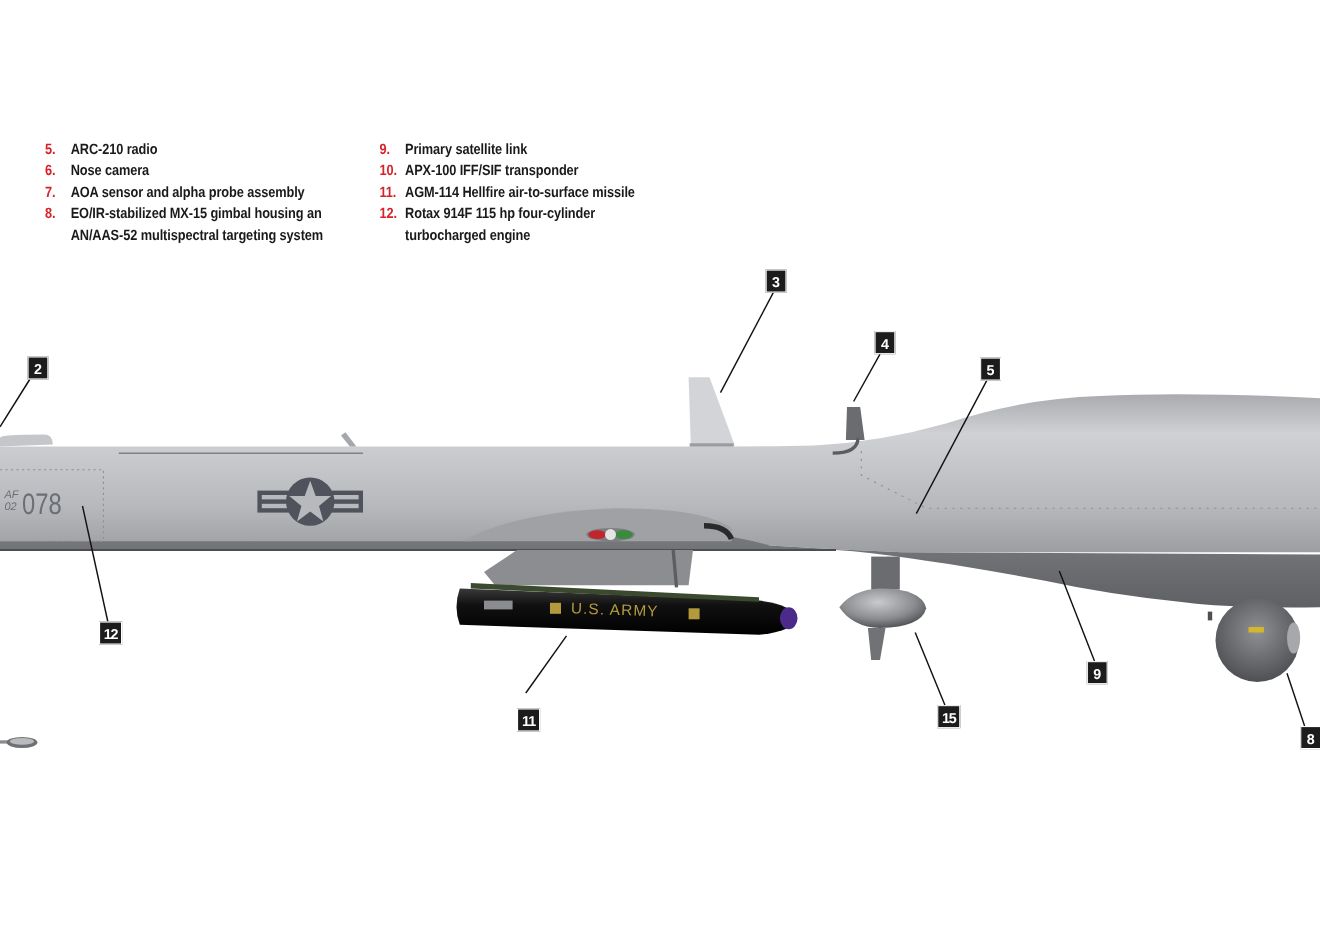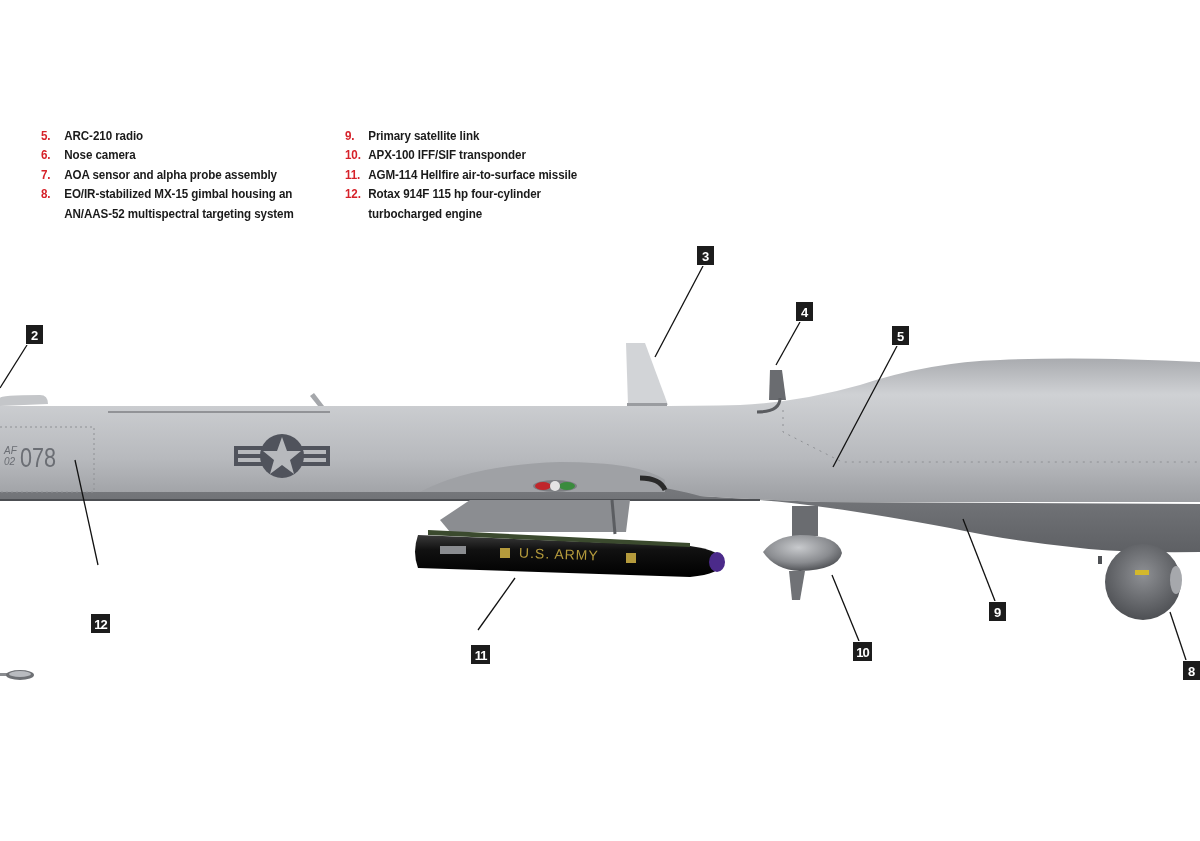--- a/index.html
+++ b/index.html
@@ -182,17 +182,17 @@
   <div>AF</div>
   <div>02</div>
 </div>
 <div class="decal" style="left:20px; top:443px; font-size:27px; transform:scaleX(0.8); transform-origin:left top;">078</div>
 <div class="decal" style="left:519px; top:546px; font-size:14px; color:#b49a3c; letter-spacing:1px; transform:rotate(2deg);">U.S. ARMY</div>
 
 <div class="callout w1" style="left:25px; top:324px;">2</div>
 <div class="callout w1" style="left:696px; top:245px;">3</div>
 <div class="callout w1" style="left:795px; top:301px;">4</div>
 <div class="callout w1" style="left:891px; top:325px;">5</div>
-<div class="callout w2" style="left:90px; top:565px;margin-top:48px;">12</div>
+<div class="callout w2" style="left:90px; top:565px;">12</div>
 <div class="callout w2" style="left:470px; top:644px;">11</div>
-<div class="callout w2" style="left:852px; top:641px;">10</div>
+<div class="callout w2" style="left:852px; top:641px;">15</div>
 <div class="callout w1" style="left:988px; top:601px;">9</div>
 <div class="callout w1" style="left:1182px; top:660px;">8</div>
 
 </body></html>

